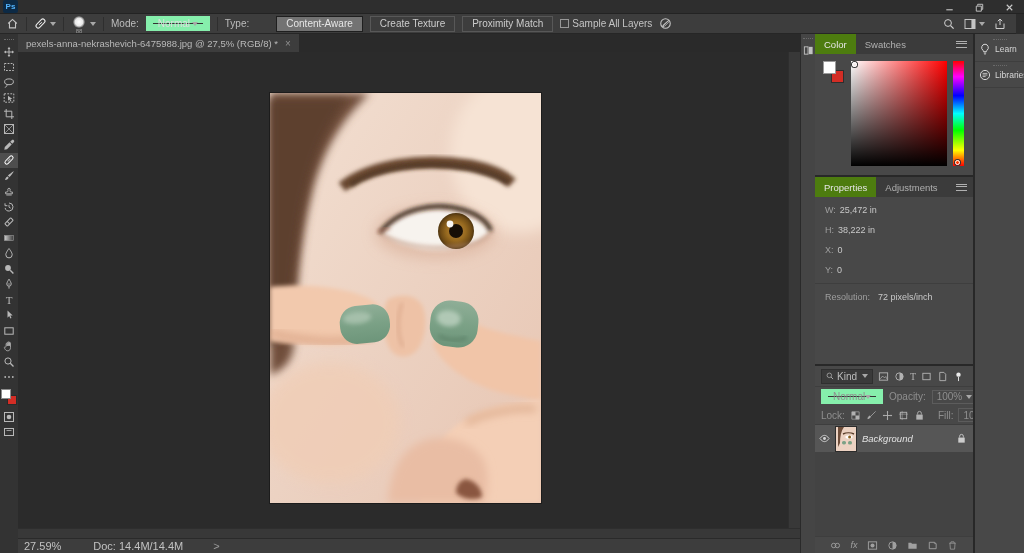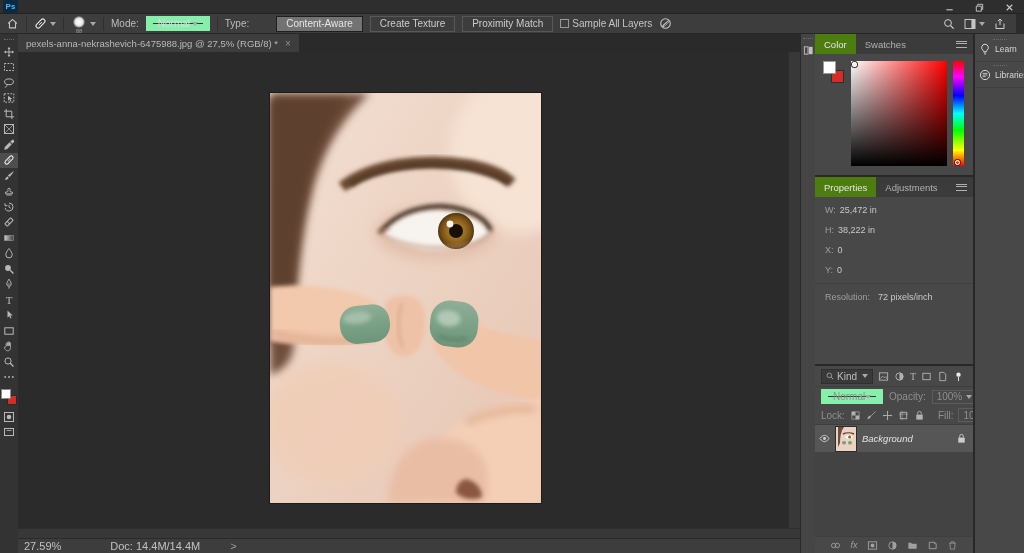--- a/index.html
+++ b/index.html
@@ -80,21 +80,21 @@
     box-shadow:0 0 0 1px rgba(0,0,0,.35); }
   .photo svg { width:100%; height:100%; }
   .vscroll { position:absolute; top:0; right:0; bottom:0; width:12px;
     background:#383838; border-left:1px solid #2e2e2e; }
   .hscroll { position:absolute; left:0; right:0; bottom:13px; height:12px;
     background:#383838; border-top:1px solid #2e2e2e; }
   .statusbar { position:absolute; left:0; right:0; bottom:0; height:15px;
     background:#3d3d3d; border-top:1px solid #2a2a2a; display:flex;
     align-items:center; font-size:11px; color:#c2c2c2; }
   .zoomfield { padding:0 6px; min-width:44px; }
-  .docinfo { margin-left:43px; }
+  .docinfo { margin-left:26px; }
   .statchev { margin-left:30px; color:#9a9a9a; }
 
   
   .narrowdock { position:absolute; top:34px; left:800px; bottom:0; width:15px;
     background:#454545; border-left:1px solid #2a2a2a;
     display:flex; flex-direction:column; align-items:center; padding-top:2px; }
 
   
   .panels { position:absolute; top:34px; left:815px; width:158px; bottom:0;
     display:flex; flex-direction:column; gap:2px; background:#282828; }

